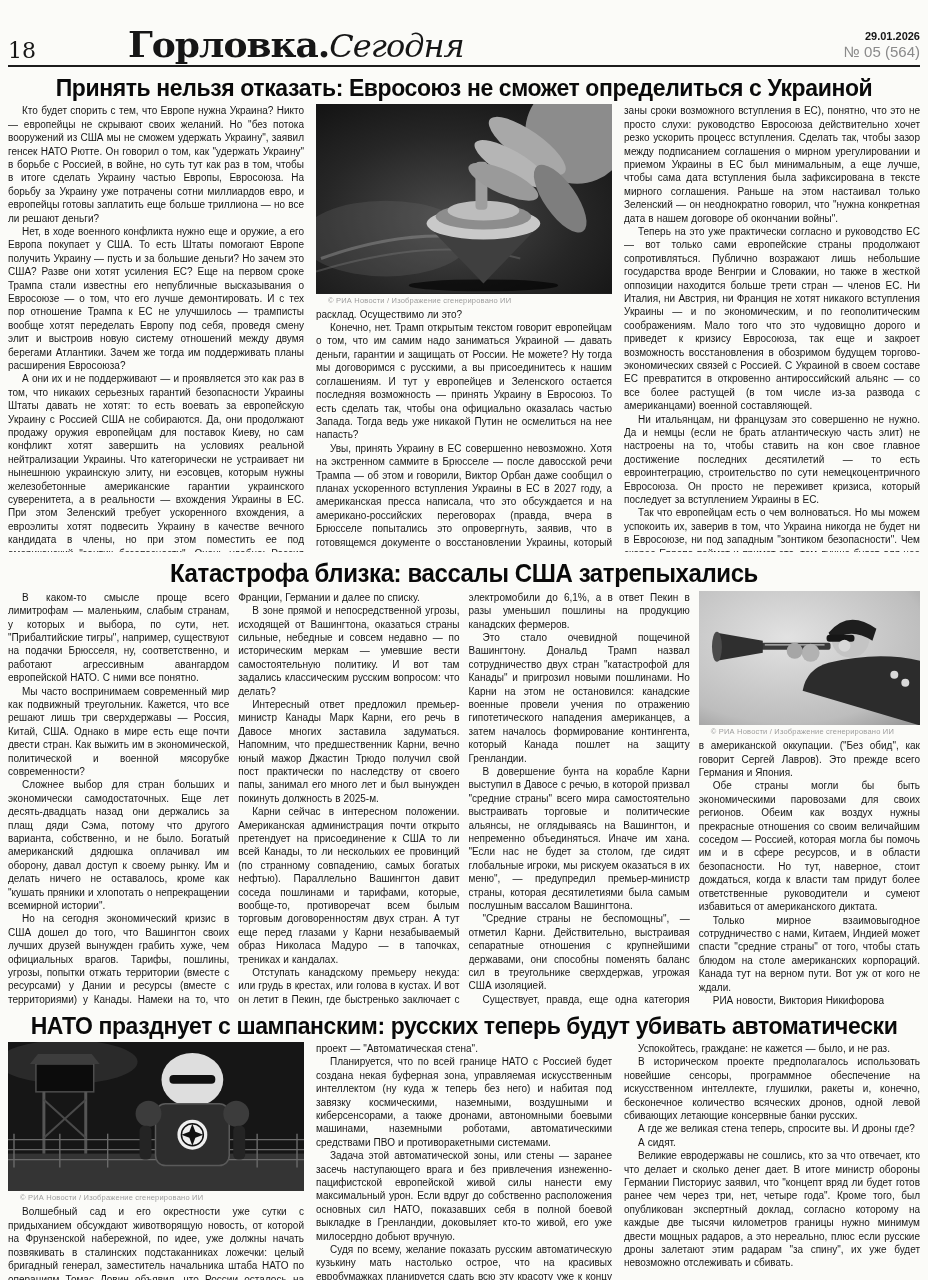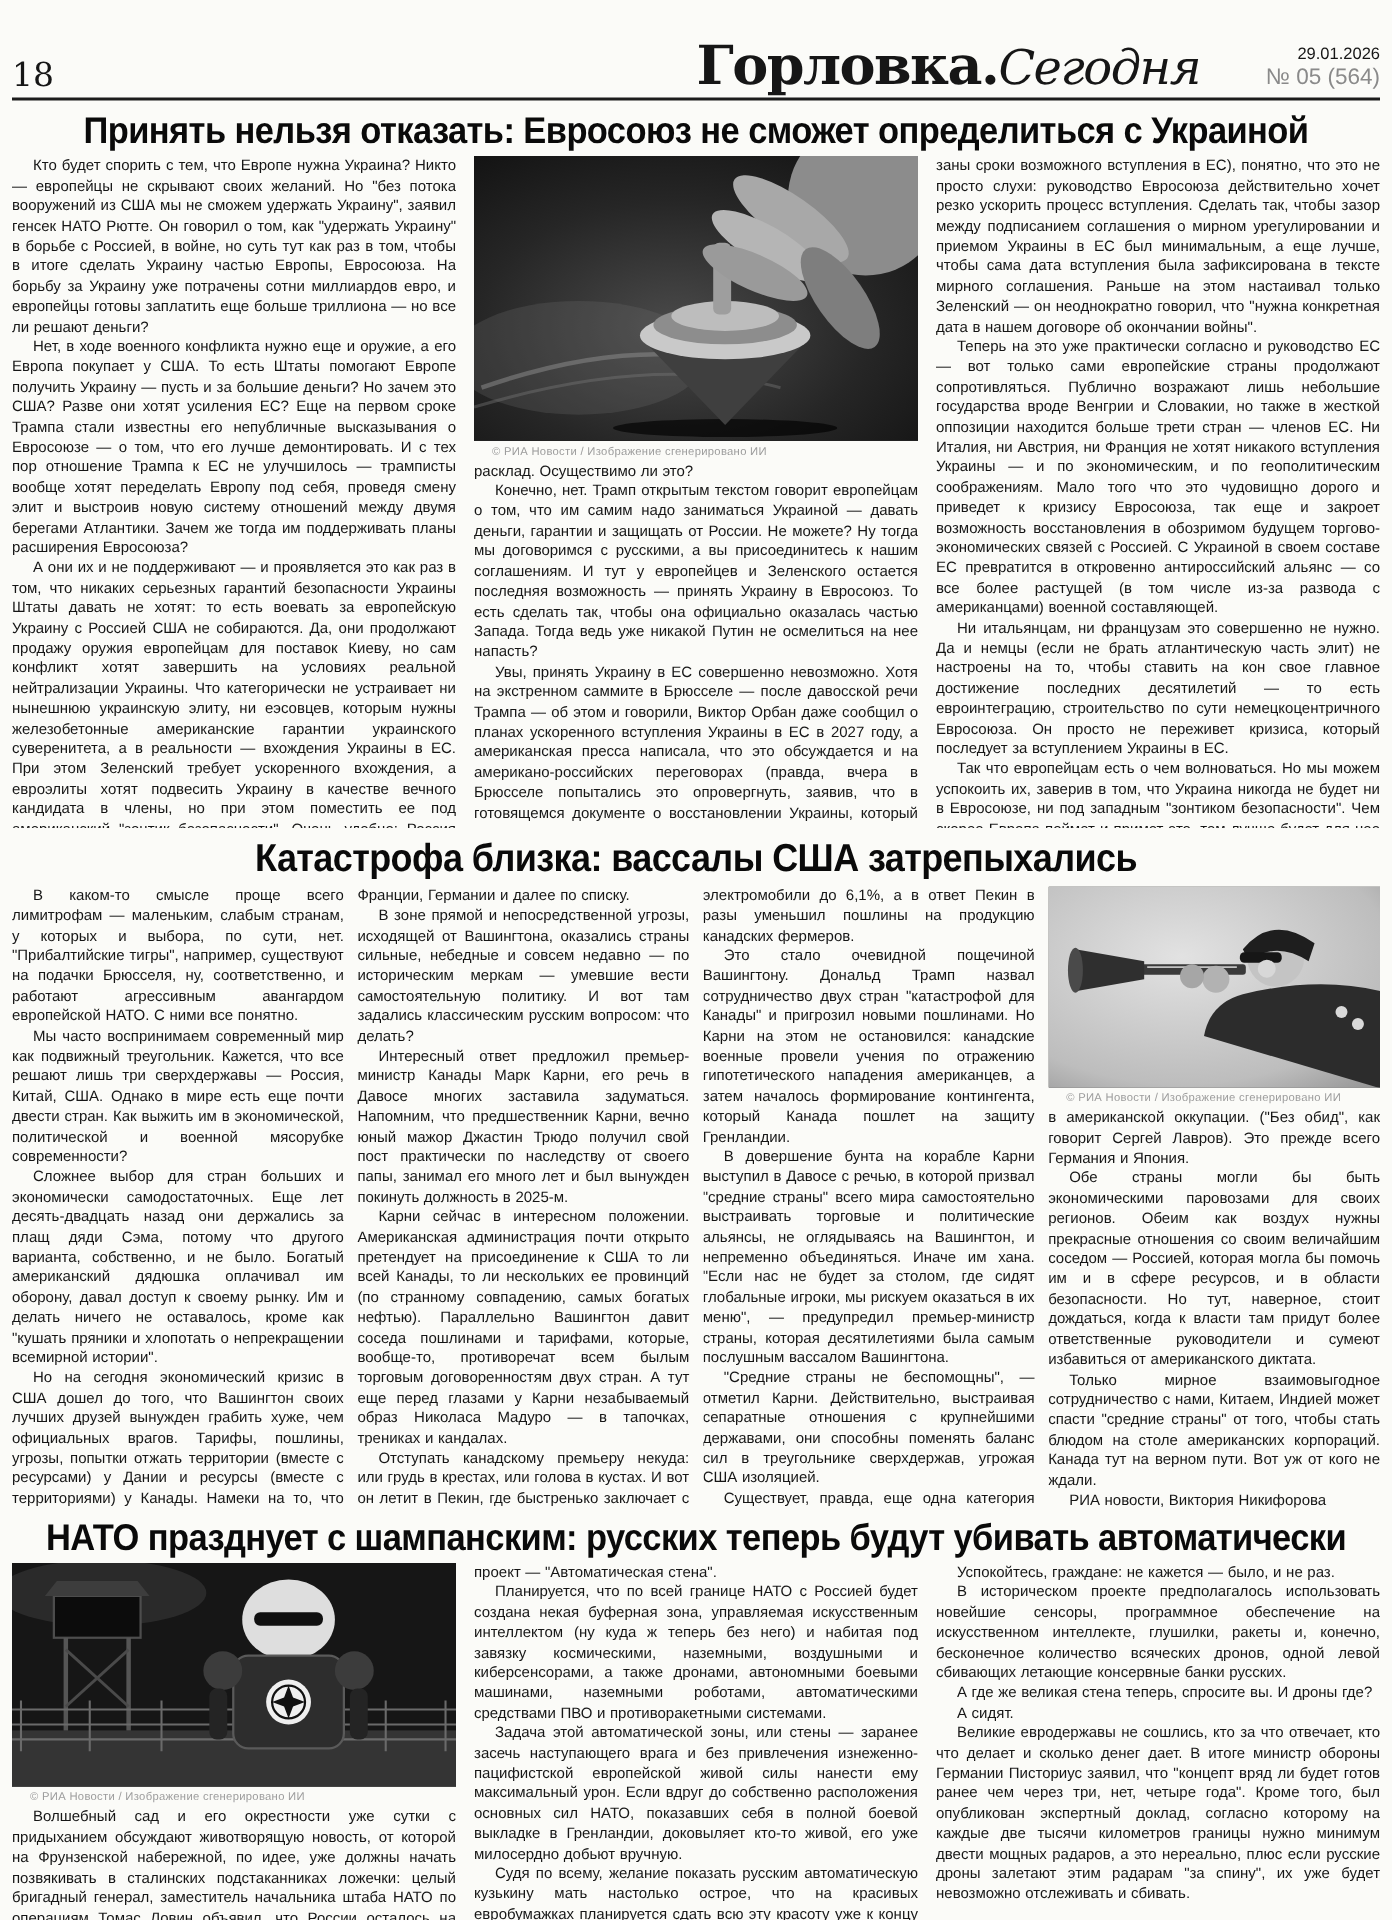--- a/index.html
+++ b/index.html
@@ -7,25 +7,25 @@
     width:928px;height:1280px;overflow:hidden;
     background:#fbfbf8;color:#161616;
     font-family:"Liberation Sans",sans-serif;
     -webkit-font-smoothing:antialiased;
   }
   .page{padding:0 8px;box-sizing:border-box;width:928px}
 
   
   .hdr{display:flex;align-items:flex-end;justify-content:space-between;padding-top:18px;height:44px}
   .pageno{font-family:"DejaVu Serif",serif;font-size:22px;line-height:1;width:120px}
-  .masthead{flex:1;text-align:right;line-height:1;white-space:nowrap}
+  .masthead{flex:1;text-align:left;line-height:1;white-space:nowrap}
   .mast-main{font-family:"DejaVu Serif",serif;font-weight:700;font-size:36px;letter-spacing:-1px}
   .mast-script{font-family:"DejaVu Serif",serif;font-style:italic;font-weight:400;font-size:32px;letter-spacing:-1px}
   .issue{width:120px;text-align:right;line-height:1.25}
-  .issue .d{font-size:11px;font-weight:400}
+  .issue .d{font-size:11px;font-weight:700}
   .issue .n{font-size:15px;color:#8a8a8a}
   .rule{border-top:2px solid #1c1c1c;margin-top:3px}
 
   
   .headline{
     text-align:center;font-weight:700;font-size:22px;line-height:1.1;
     margin:7px 0 5px;letter-spacing:-0.4px;color:#0a0a0a;
     transform:scaleY(1.08);transform-origin:top center;white-space:nowrap;
   }
 
@@ -116,21 +116,21 @@
     <h2 class="headline" style="font-size:24px">Катастрофа близка: вассалы США затрепыхались</h2>
     <div class="cols cols4">
       <div class="col">
           <p class="bp ind">В каком-то смысле проще всего лимитрофам — маленьким, слабым странам, у которых и выбора, по сути, нет. "Прибалтийские тигры", например, существуют на подачки Брюсселя, ну, соответственно, и работают агрессивным авангардом европейской НАТО. С ними все понятно.</p>
           <p class="bp ind">Мы часто воспринимаем современный мир как подвижный треугольник. Кажется, что все решают лишь три сверхдержавы — Россия, Китай, США. Однако в мире есть еще почти двести стран. Как выжить им в экономической, политической и военной мясорубке современности?</p>
           <p class="bp ind">Сложнее выбор для стран больших и экономически самодостаточных. Еще лет десять-двадцать назад они держались за плащ дяди Сэма, потому что другого варианта, собственно, и не было. Богатый американский дядюшка оплачивал им оборону, давал доступ к своему рынку. Им и делать ничего не оставалось, кроме как "кушать пряники и хлопотать о непрекращении всемирной истории".</p>
           <p class="bp ind">Но на сегодня экономический кризис в США дошел до того, что Вашингтон своих лучших друзей вынужден грабить хуже, чем официальных врагов. Тарифы, пошлины, угрозы, попытки отжать территории (вместе с ресурсами) у Дании и ресурсы (вместе с территориями) у Канады. Намеки на то, что президент Мексики не справляется со своей работой, а значит, с ней можно сделать то же самое, что и с президентом Венесуэлы. Попытки окончательно грохнуть экономику</p>
         </div>
       <div class="col">
           <p class="bp">Франции, Германии и далее по списку.</p>
-          <p class="bp ind">В зоне прямой и непосредственной угрозы, исходящей от Вашингтона, оказались страны сильные, небедные и совсем недавно — по историческим меркам — умевшие вести самостоятельную политику. И вот там задались классическим русским вопросом: что делать?</p>
+          <p class="bp ind">В зоне прямой и непосредственной угрозы, исходящей от Вашингтона, оказаться страны сильные, небедные и совсем недавно — по историческим меркам — умевшие вести самостоятельную политику. И вот там задались классическим русским вопросом: что делать?</p>
           <p class="bp ind">Интересный ответ предложил премьер-министр Канады Марк Карни, его речь в Давосе многих заставила задуматься. Напомним, что предшественник Карни, вечно юный мажор Джастин Трюдо получил свой пост практически по наследству от своего папы, занимал его много лет и был вынужден покинуть должность в 2025-м.</p>
           <p class="bp ind">Карни сейчас в интересном положении. Американская администрация почти открыто претендует на присоединение к США то ли всей Канады, то ли нескольких ее провинций (по странному совпадению, самых богатых нефтью). Параллельно Вашингтон давит соседа пошлинами и тарифами, которые, вообще-то, противоречат всем былым торговым договоренностям двух стран. А тут еще перед глазами у Карни незабываемый образ Николаса Мадуро — в тапочках, трениках и кандалах.</p>
           <p class="bp ind">Отступать канадскому премьеру некуда: или грудь в крестах, или голова в кустах. И вот он летит в Пекин, где быстренько заключает с товарищем Си сделку столь же скандальную, сколь и взаимовыгодную. Канадский премьер волевым решением снизил стопроцентный тариф на китайские</p>
         </div>
       <div class="col">
           <p class="bp">электромобили до 6,1%, а в ответ Пекин в разы уменьшил пошлины на продукцию канадских фермеров.</p>
           <p class="bp ind">Это стало очевидной пощечиной Вашингтону. Дональд Трамп назвал сотрудничество двух стран "катастрофой для Канады" и пригрозил новыми пошлинами. Но Карни на этом не остановился: канадские военные провели учения по отражению гипотетического нападения американцев, а затем началось формирование контингента, который Канада пошлет на защиту Гренландии.</p>
           <p class="bp ind">В довершение бунта на корабле Карни выступил в Давосе с речью, в которой призвал "средние страны" всего мира самостоятельно выстраивать торговые и политические альянсы, не оглядываясь на Вашингтон, и непременно объединяться. Иначе им хана. "Если нас не будет за столом, где сидят глобальные игроки, мы рискуем оказаться в их меню", — предупредил премьер-министр страны, которая десятилетиями была самым послушным вассалом Вашингтона.</p>
           <p class="bp ind">"Средние страны не беспомощны", — отметил Карни. Действительно, выстраивая сепаратные отношения с крупнейшими державами, они способны поменять баланс сил в треугольнике сверхдержав, угрожая США изоляцией.</p>
           <p class="bp ind">Существует, правда, еще одна категория "средних стран". Еще сложнее выбор своей политики для государств сильных и влиятельных, но существующих по факту</p>

